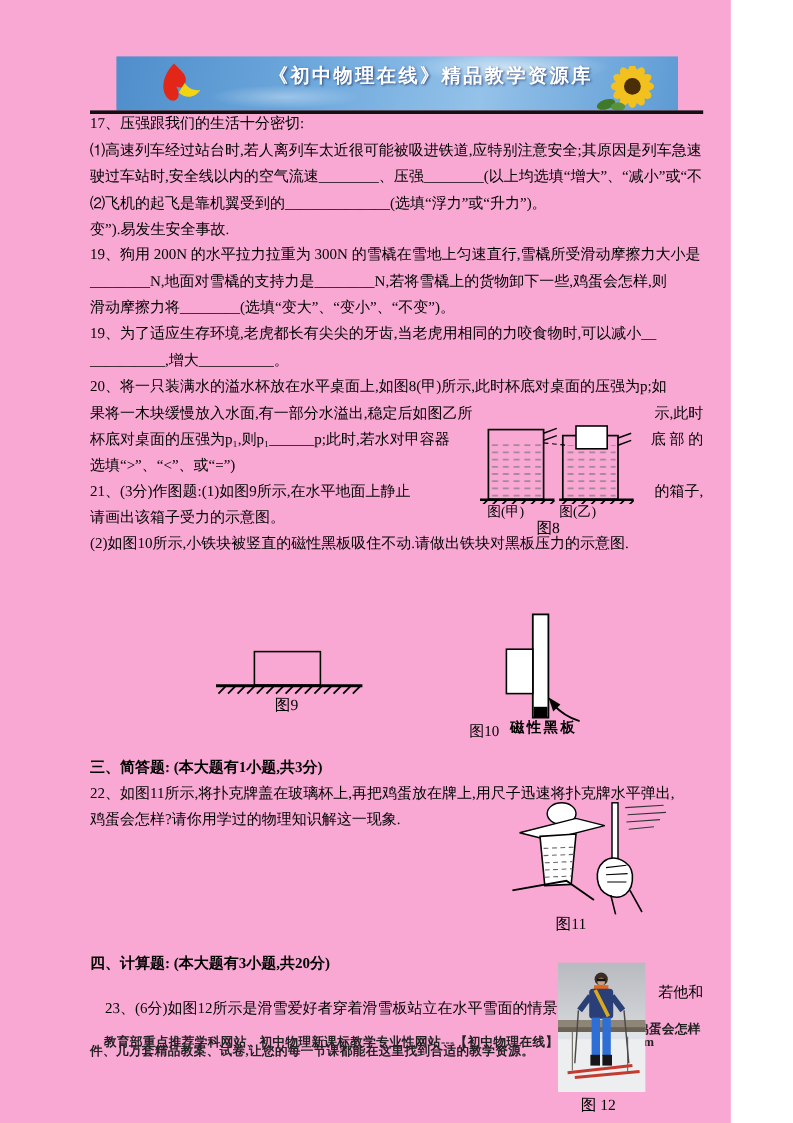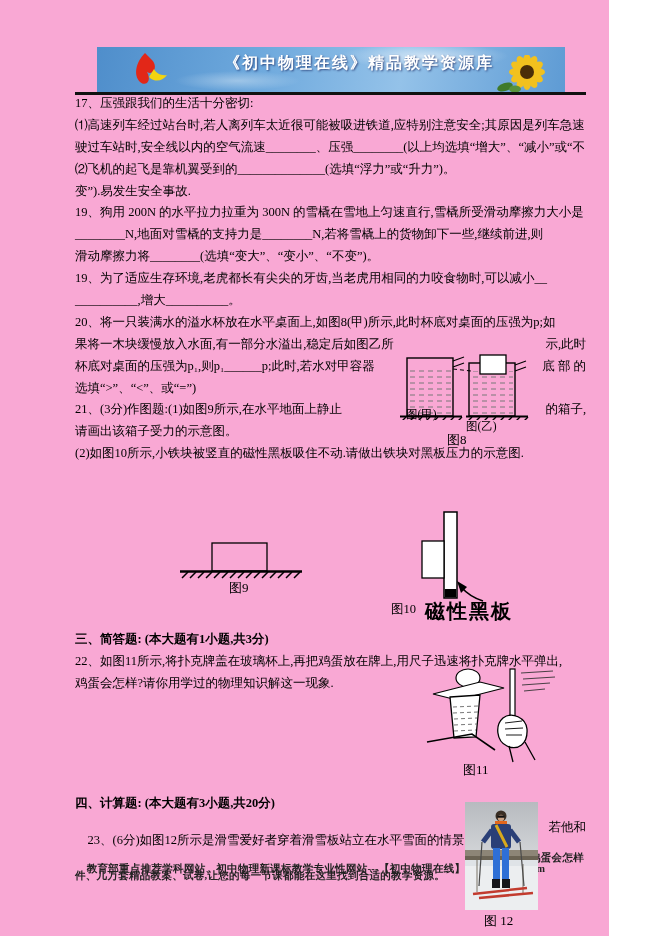--- a/index.html
+++ b/index.html
@@ -20,21 +20,21 @@
   .sunflower{position:absolute;left:400px;top:8px;}
   .rule{position:absolute;left:75px;top:92px;width:511px;height:2.5px;background:#111;}
   
   .lines{position:absolute;left:75px;top:95px;width:511px;}
   .line{position:relative;width:511px;height:21.9px;font-size:12.5px;white-space:pre;}
   .line .rt{position:absolute;right:0;top:0;}
   .bold{font-weight:bold;font-size:12.8px;}
   .abs{position:absolute;font-size:12.5px;white-space:pre;}
   .cap{position:absolute;font-size:11.5px;white-space:pre;}
   .cap12{font-size:13px;}
-  .blackboard-label{font-size:20px;font-weight:bold;letter-spacing:2px;}
+  .blackboard-label{font-size:12px;font-weight:bold;letter-spacing:2px;}
   
   .footer-line{position:absolute;left:75px;width:511px;height:18px;font-size:10.5px;
     font-weight:bold;color:#222;white-space:pre;letter-spacing:.3px;}
   .footer-line .rt{position:absolute;right:2px;top:0;}
   .photo12{position:absolute;left:465px;top:802px;z-index:3;}
   svg{display:block;}
 </style>
 </head>
 <body>
 
@@ -69,21 +69,21 @@
   </div>
   <div class="rule"></div>
 
   <div class="lines">
     <div class="line"><span>17、压强跟我们的生活十分密切:</span></div>
     <div class="line"><span>⑴高速列车经过站台时,若人离列车太近很可能被吸进铁道,应特别注意安全;其原因是列车急速</span></div>
     <div class="line"><span>驶过车站时,安全线以内的空气流速________、压强________(以上均选填“增大”、“减小”或“不</span></div>
     <div class="line"><span>⑵飞机的起飞是靠机翼受到的______________(选填“浮力”或“升力”)。</span></div>
     <div class="line"><span>变”).易发生安全事故.</span></div>
     <div class="line"><span>19、狗用 200N 的水平拉力拉重为 300N 的雪橇在雪地上匀速直行,雪橇所受滑动摩擦力大小是</span></div>
-    <div class="line"><span>________N,地面对雪橇的支持力是________N,若将雪橇上的货物卸下一些,继续前进,则</span></div>
+    <div class="line"><span>________N,地面对雪橇的支持力是________N,若将雪橇上的货物卸下一些,鸡蛋会怎样,则</span></div>
     <div class="line"><span>滑动摩擦力将________(选填“变大”、“变小”、“不变”)。</span></div>
     <div class="line"><span>19、为了适应生存环境,老虎都长有尖尖的牙齿,当老虎用相同的力咬食物时,可以减小__</span></div>
     <div class="line"><span>__________,增大__________。</span></div>
     <div class="line"><span>20、将一只装满水的溢水杯放在水平桌面上,如图8(甲)所示,此时杯底对桌面的压强为p;如</span></div>
     <div class="line"><span>果将一木块缓慢放入水面,有一部分水溢出,稳定后如图乙所</span><span class="rt">示,此时</span></div>
     <div class="line"><span>杯底对桌面的压强为p₁,则p₁______p;此时,若水对甲容器</span><span class="rt">底 部 的</span></div>
     <div class="line"><span>选填“&gt;”、“&lt;”、或“=”)</span></div>
     <div class="line"><span>21、(3分)作图题:(1)如图9所示,在水平地面上静止</span><span class="rt">的箱子,</span></div>
     <div class="line"><span>请画出该箱子受力的示意图。</span></div>
     <div class="line"><span>(2)如图10所示,小铁块被竖直的磁性黑板吸住不动.请做出铁块对黑板压力的示意图.</span></div>
@@ -104,21 +104,21 @@
       <rect x="71" y="21" width="42" height="44" fill="url(#wp)"></rect>
       <rect x="69" y="13" width="46" height="53" fill="none" stroke="#000" stroke-width="1.4"></rect>
       <rect x="80" y="5" width="26" height="19" fill="#fff" stroke="#000" stroke-width="1.3"></rect>
       <line x1="115" y1="15" x2="126" y2="11" stroke="#000" stroke-width="1.2"></line>
       <line x1="115" y1="21" x2="126" y2="17" stroke="#000" stroke-width="1.2"></line>
       <line x1="0" y1="66.5" x2="62" y2="66.5" stroke="#000" stroke-width="2.2"></line>
       <path d="M6,67 l-5,5 M14,67 l-5,5 M22,67 l-5,5 M30,67 l-5,5 M38,67 l-5,5 M46,67 l-5,5 M54,67 l-5,5 M62,67 l-5,5" stroke="#000" stroke-width="1.4"></path>
       <line x1="66" y1="66.5" x2="128" y2="66.5" stroke="#000" stroke-width="2.2"></line>
       <path d="M72,67 l-5,5 M80,67 l-5,5 M88,67 l-5,5 M96,67 l-5,5 M104,67 l-5,5 M112,67 l-5,5 M120,67 l-5,5 M128,67 l-5,5" stroke="#000" stroke-width="1.4"></path>
     </svg>
-    <span class="cap" style="left:6px;top:57px;">图(甲)</span>
+    <span class="cap" style="left:6px;top:69px;">图(甲)</span>
     <span class="cap" style="left:66px;top:69px;">图(乙)</span>
     <span class="cap cap12" style="left:47px;top:81px;">图8</span>
   </div>
 
   <div style="position:absolute;left:176px;top:538px;width:140px;height:58px;">
     <svg width="130" height="42" viewBox="0 0 130 42">
       <rect x="36" y="5" width="55" height="28" fill="none" stroke="#000" stroke-width="1.3"></rect>
       <line x1="4" y1="33.5" x2="126" y2="33.5" stroke="#000" stroke-width="2.4"></line>
       <path d="M12,34 l-6,6 M20,34 l-6,6 M28,34 l-6,6 M36,34 l-6,6 M44,34 l-6,6 M52,34 l-6,6 M60,34 l-6,6 M68,34 l-6,6 M76,34 l-6,6 M84,34 l-6,6 M92,34 l-6,6 M100,34 l-6,6 M108,34 l-6,6 M116,34 l-6,6 M124,34 l-6,6" stroke="#000" stroke-width="1.5"></path>
     </svg>

